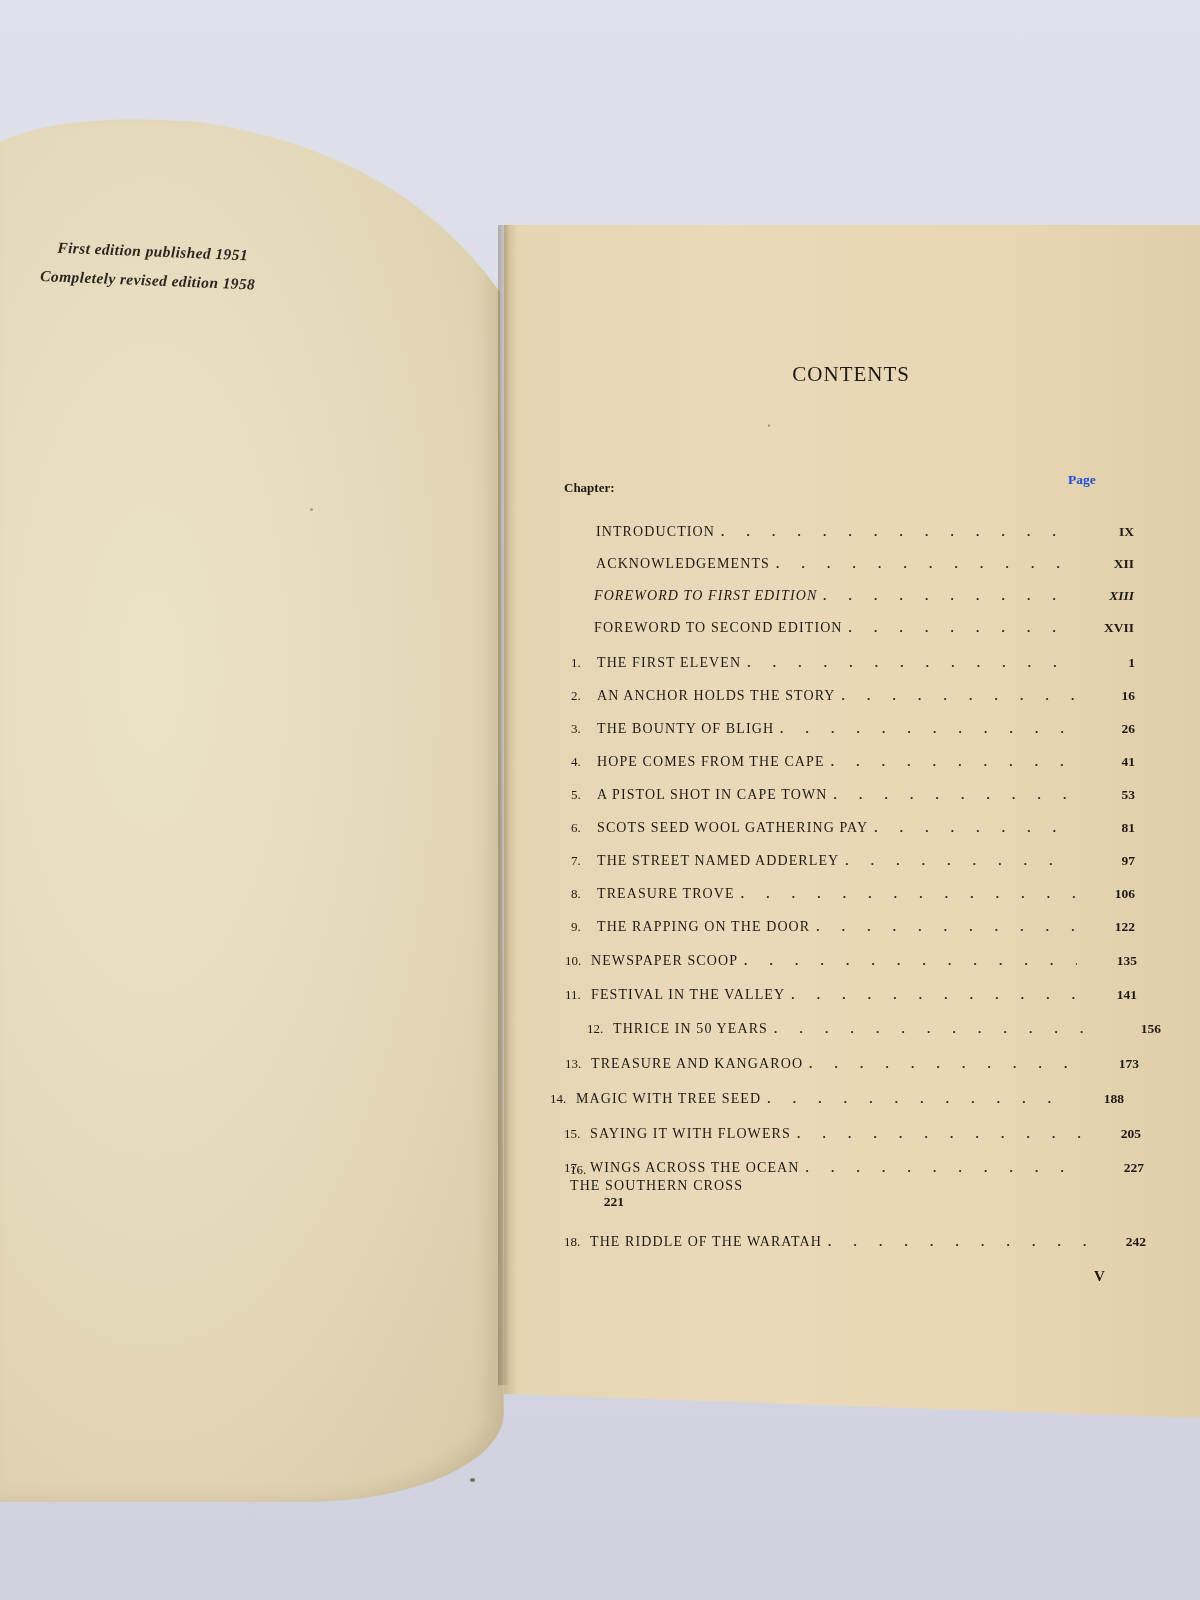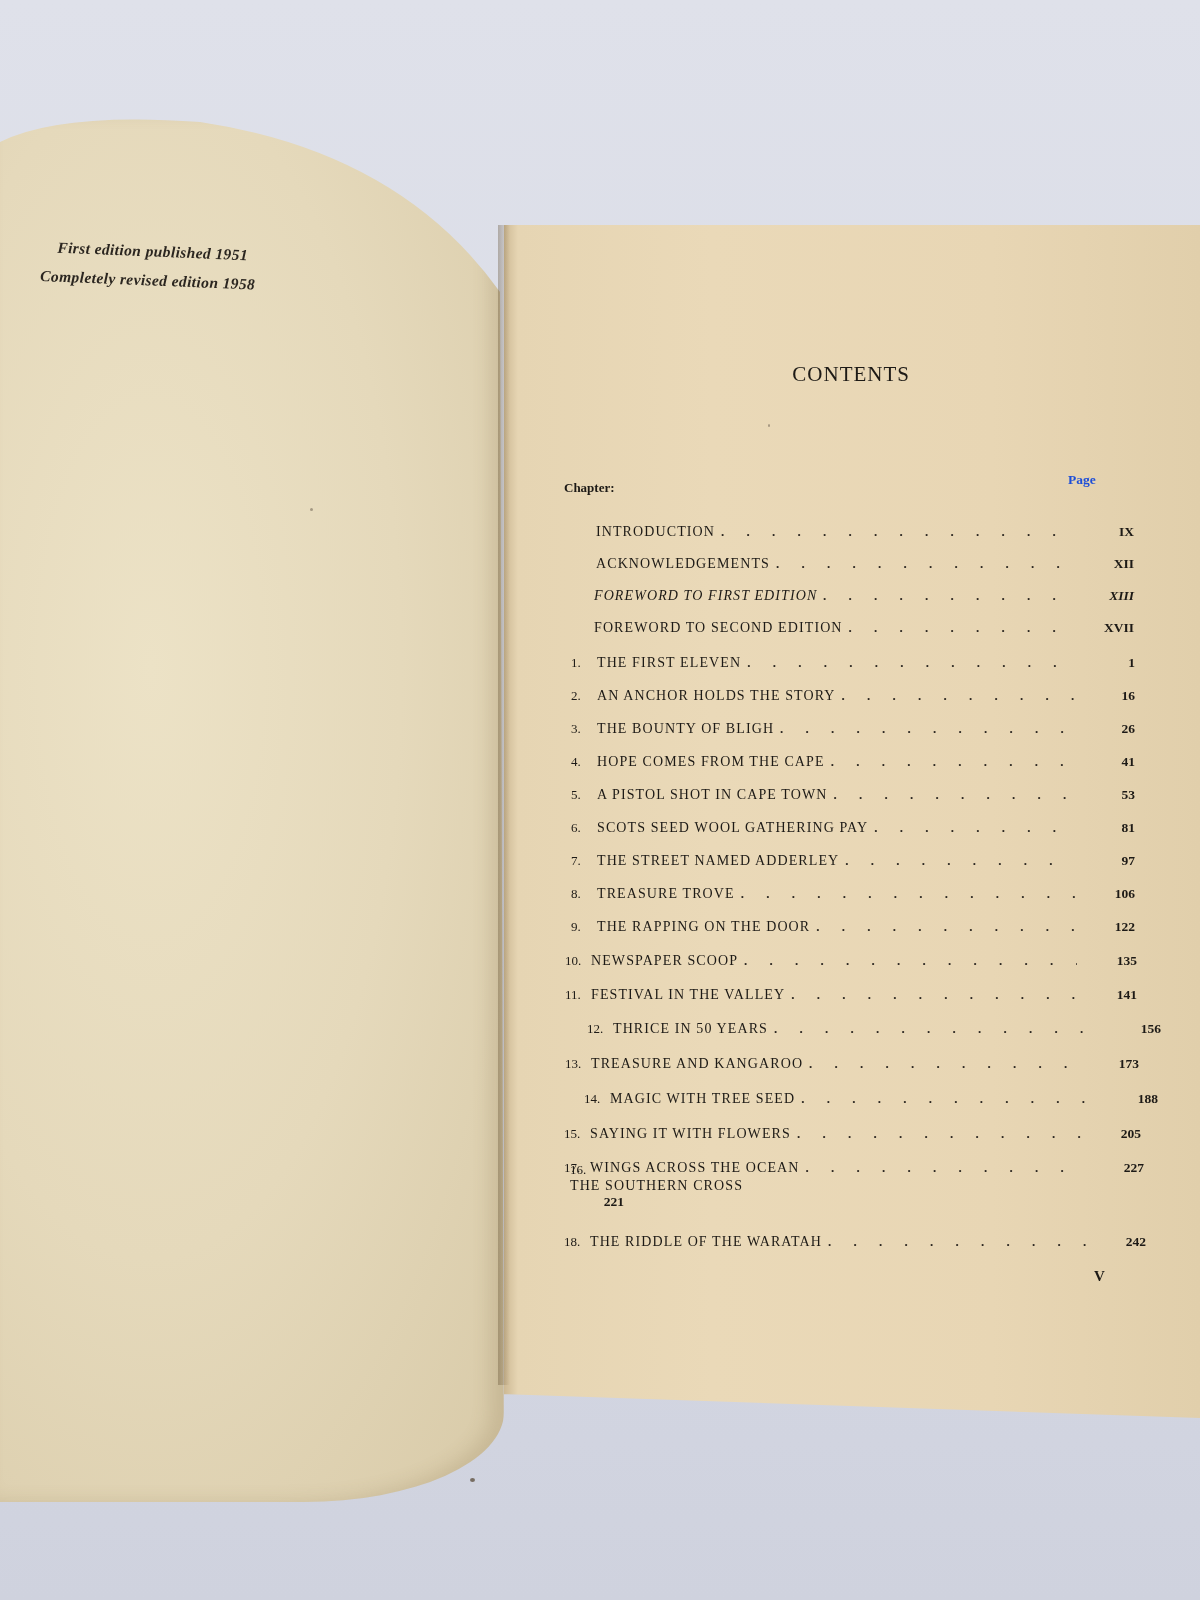--- a/index.html
+++ b/index.html
@@ -171,21 +171,21 @@
     <span class="title">THRICE IN 50 YEARS</span>
     <span class="dots">. . . . . . . . . . . . . . . . . . . . . . . . . . . . . . . . . . . . . . . . .</span>
     <span class="pg">156</span>
   </div>
   <div class="row" style="left:565px; top:1056px; width:574px;">
     <span class="num">13.</span>
     <span class="title">TREASURE AND KANGAROO</span>
     <span class="dots">. . . . . . . . . . . . . . . . . . . . . . . . . . . . . . . . . . . . . . . . .</span>
     <span class="pg">173</span>
   </div>
-  <div class="row" style="left:584px; top:1091px; width:574px;">
+  <div class="row" style="left:550px; top:1091px; width:574px;">
     <span class="num">14.</span>
     <span class="title">MAGIC WITH TREE SEED</span>
     <span class="dots">. . . . . . . . . . . . . . . . . . . . . . . . . . . . . . . . . . . . . . . . .</span>
     <span class="pg">188</span>
   </div>
   <div class="row" style="left:564px; top:1126px; width:577px;">
     <span class="num">15.</span>
     <span class="title">SAYING IT WITH FLOWERS</span>
     <span class="dots">. . . . . . . . . . . . . . . . . . . . . . . . . . . . . . . . . . . . . . . . .</span>
     <span class="pg">205</span>

